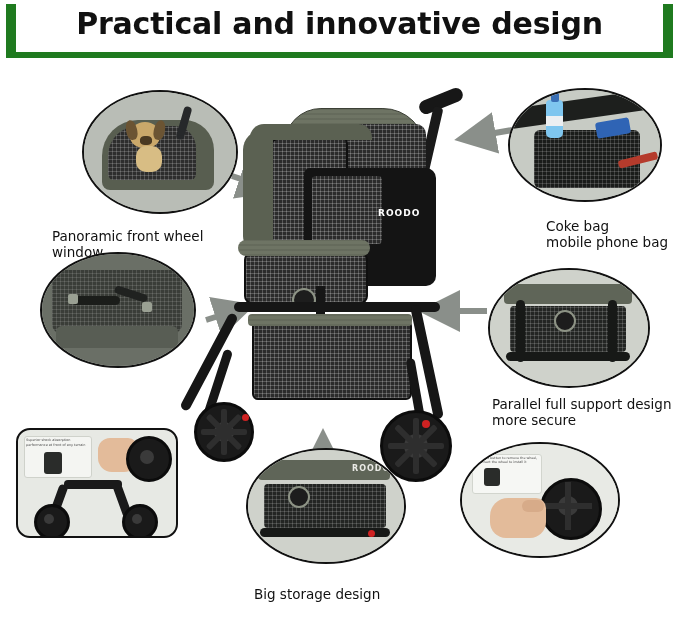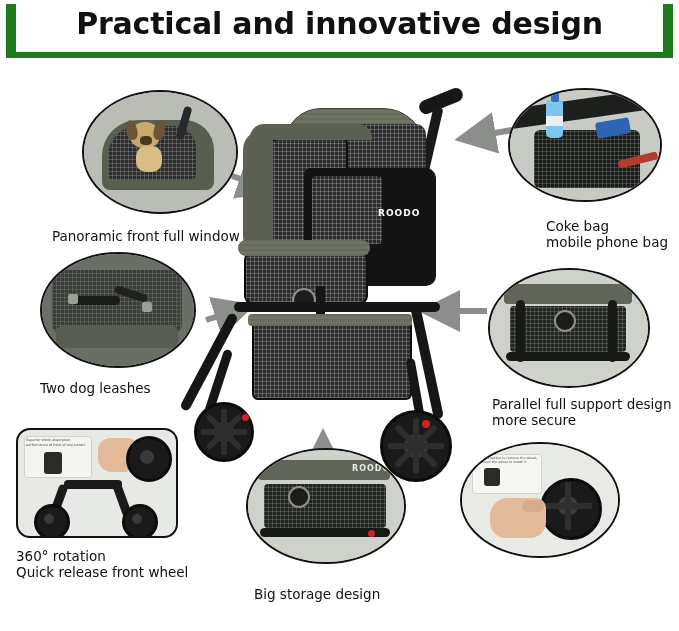--- a/index.html
+++ b/index.html
@@ -243,21 +243,21 @@
                 background-image:repeating-linear-gradient(0deg, rgba(255,255,255,0.18) 0 1px, transparent 1px 4px), repeating-linear-gradient(90deg, rgba(255,255,255,0.18) 0 1px, transparent 1px 4px);"></div>
 
     <div style="position:absolute;left:46px;top:30px;width:30px;height:26px;background:#caa86a;border-radius:50% 50% 45% 45%;"></div>
     <div style="position:absolute;left:42px;top:28px;width:11px;height:20px;background:#6b5433;border-radius:50% 50% 40% 40%;transform:rotate(-12deg);"></div>
     <div style="position:absolute;left:70px;top:28px;width:11px;height:20px;background:#6b5433;border-radius:50% 50% 40% 40%;transform:rotate(12deg);"></div>
     <div style="position:absolute;left:56px;top:44px;width:12px;height:9px;background:#4b3a22;border-radius:40%;"></div>
     <div style="position:absolute;left:52px;top:54px;width:26px;height:26px;background:#d8bd84;border-radius:10px;"></div>
 
     <div style="position:absolute;left:96px;top:14px;width:8px;height:34px;background:#26282a;border-radius:4px;transform:rotate(16deg);"></div>
   </div>
-  <div class="caption" style="left:52px;top:228px;width:200px;">Panoramic front full window</div>
+  <div class="caption" style="left:52px;top:228px;width:200px;">Panoramic front wheel window</div>
 
   <div class="oval" style="left:508px;top:88px;width:150px;height:110px;">
     <div class="inner" style="background:#c7cbc4;"></div>
     <div style="position:absolute;left:-6px;top:8px;width:170px;height:20px;background:#1d1f1d;transform:rotate(-8deg);"></div>
     <div style="position:absolute;left:24px;top:40px;width:106px;height:58px;background:#1a1c1a;border-radius:6px;
                 background-image:repeating-linear-gradient(0deg, rgba(255,255,255,0.16) 0 1px, transparent 1px 4px), repeating-linear-gradient(90deg, rgba(255,255,255,0.16) 0 1px, transparent 1px 4px);"></div>
 
     <div style="position:absolute;left:36px;top:10px;width:17px;height:38px;background:#7fc6ef;border-radius:4px 4px 5px 5px;"></div>
     <div style="position:absolute;left:41px;top:2px;width:8px;height:10px;background:#3a6fb5;border-radius:2px;"></div>
     <div style="position:absolute;left:36px;top:26px;width:17px;height:10px;background:#eceff2;"></div>
@@ -272,21 +272,20 @@
   <div class="oval" style="left:40px;top:252px;width:152px;height:112px;">
     <div class="inner" style="background:#6a6f66;"></div>
     <div style="position:absolute;left:10px;top:16px;width:130px;height:64px;background:#3a3d38;border-radius:10px;
                 background-image:repeating-linear-gradient(0deg, rgba(255,255,255,0.12) 0 1px, transparent 1px 4px), repeating-linear-gradient(90deg, rgba(255,255,255,0.12) 0 1px, transparent 1px 4px);"></div>
     <div style="position:absolute;left:30px;top:42px;width:48px;height:9px;background:#1b1d1a;border-radius:5px;"></div>
     <div style="position:absolute;left:72px;top:36px;width:34px;height:8px;background:#202220;border-radius:5px;transform:rotate(18deg);"></div>
     <div style="position:absolute;left:26px;top:40px;width:10px;height:10px;background:#9aa093;border-radius:2px;"></div>
     <div style="position:absolute;left:100px;top:48px;width:10px;height:10px;background:#9aa093;border-radius:2px;"></div>
     <div style="position:absolute;left:14px;top:72px;width:122px;height:22px;background:#585d54;border-radius:6px;"></div>
   </div>
-  <div class="caption" style="left:40px;top:380px;width:200px;">Two dog leashes</div>
 
   <div class="oval" style="left:488px;top:268px;width:158px;height:116px;">
     <div class="inner" style="background:#cfd2cb;"></div>
     <div style="position:absolute;left:14px;top:14px;width:128px;height:20px;background:#5f6558;border-radius:4px;"></div>
     <div style="position:absolute;left:20px;top:36px;width:116px;height:46px;background:#232523;border-radius:4px;
                 background-image:repeating-linear-gradient(0deg, rgba(255,255,255,0.16) 0 1px, transparent 1px 4px), repeating-linear-gradient(90deg, rgba(255,255,255,0.16) 0 1px, transparent 1px 4px);"></div>
     <div style="position:absolute;left:16px;top:82px;width:124px;height:9px;background:#171917;border-radius:5px;"></div>
     <div style="position:absolute;left:26px;top:30px;width:9px;height:62px;background:#171917;border-radius:5px;"></div>
     <div style="position:absolute;left:118px;top:30px;width:9px;height:62px;background:#171917;border-radius:5px;"></div>
     <div class="round-logo" style="left:64px;top:40px;width:22px;height:22px;"></div>
@@ -304,22 +303,20 @@
     <div style="position:absolute;left:122px;top:20px;width:14px;height:14px;border-radius:50%;background:#3a3a3a;"></div>
 
     <div style="position:absolute;left:36px;top:54px;width:9px;height:34px;background:#1a1a1a;border-radius:4px;transform:rotate(20deg);"></div>
     <div style="position:absolute;left:100px;top:54px;width:9px;height:34px;background:#1a1a1a;border-radius:4px;transform:rotate(-20deg);"></div>
     <div style="position:absolute;left:46px;top:50px;width:58px;height:9px;background:#1a1a1a;border-radius:4px;"></div>
     <div style="position:absolute;left:16px;top:74px;width:30px;height:30px;border-radius:50%;background:#1a1a1a;border:3px solid #0c0c0c;"></div>
     <div style="position:absolute;left:26px;top:84px;width:10px;height:10px;border-radius:50%;background:#3a3a3a;"></div>
     <div style="position:absolute;left:104px;top:74px;width:30px;height:30px;border-radius:50%;background:#1a1a1a;border:3px solid #0c0c0c;"></div>
     <div style="position:absolute;left:114px;top:84px;width:10px;height:10px;border-radius:50%;background:#3a3a3a;"></div>
   </div>
-  <div class="caption" style="left:16px;top:548px;width:210px;">360° rotation
-Quick release front wheel</div>
 
   <div class="oval" style="left:246px;top:448px;width:156px;height:112px;">
     <div class="inner" style="background:#cfd2cb;"></div>
     <div style="position:absolute;left:10px;top:10px;width:132px;height:20px;background:#5f6558;border-radius:4px;"></div>
     <div class="logo-badge" style="left:104px;top:14px;font-size:8px;color:#eaeae6;">ROODO</div>
     <div style="position:absolute;left:16px;top:34px;width:122px;height:44px;background:#232523;border-radius:4px;
                 background-image:repeating-linear-gradient(0deg, rgba(255,255,255,0.16) 0 1px, transparent 1px 4px), repeating-linear-gradient(90deg, rgba(255,255,255,0.16) 0 1px, transparent 1px 4px);"></div>
     <div style="position:absolute;left:12px;top:78px;width:130px;height:9px;background:#171917;border-radius:5px;"></div>
     <div class="round-logo" style="left:40px;top:36px;width:22px;height:22px;"></div>
     <div class="red-dot" style="left:120px;top:80px;width:7px;height:7px;"></div>

